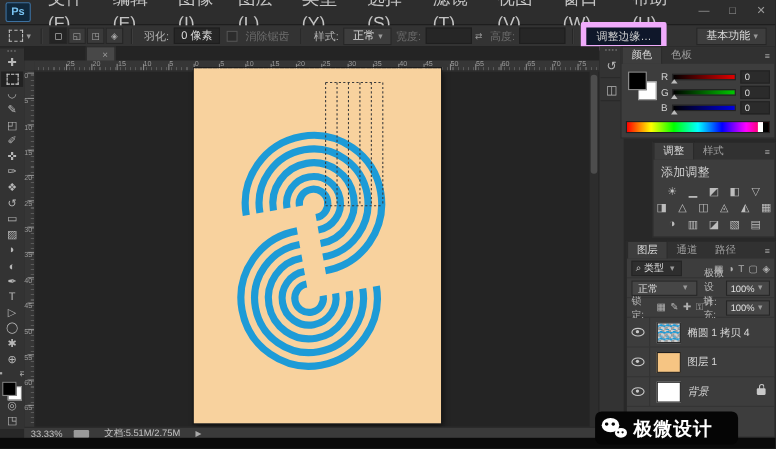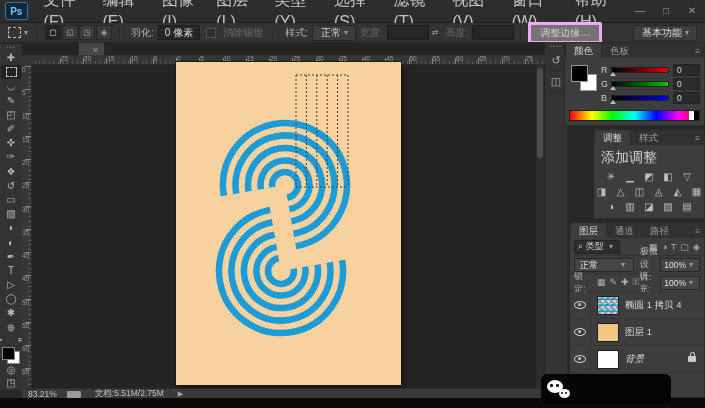--- a/index.html
+++ b/index.html
@@ -24,21 +24,21 @@
             display:flex;align-items:center;justify-content:center;font-size:8px;color:#aaa;}
   .mode-btn.active{background:#242424;color:#ddd;}
   .ob-label{margin:0 4px;white-space:nowrap;}
   .ob-label.disabled{color:#6d6d6d;}
   .ob-value{background:#262626;border:1px solid #1e1e1e;color:#ddd;padding:1px 6px;min-width:26px;
             height:11px;line-height:11px;white-space:nowrap;}
   .ob-value.empty{min-width:28px;}
   .ob-select{background:#3d3d3d;border:1px solid #262626;color:#ddd;padding:1px 4px 1px 8px;height:12px;
              line-height:12px;display:flex;align-items:center;white-space:nowrap;}
   .checkbox{width:8px;height:8px;border:1px solid #555;background:#2c2c2c;margin:0 3px 0 6px;}
-  .ob-button{background:#737373;border:3px solid #f0abfc;border-radius:2px;padding:1px 9px;color:#cfcfcf;
+  .ob-button{background:#0f172a;border:5px solid #f0abfc;border-radius:2px;padding:1px 9px;color:#cfcfcf;
              white-space:nowrap;text-align:center;}
   #workspace-btn{margin-left:auto;margin-right:8px;}
   
   #doc-window{left:22px;top:42px;width:523px;height:356px;background:#242424;}
   #doc-tab{position:absolute;left:56px;top:0;height:13px;background:#484848;border:1px solid #2a2a2a;border-bottom:none;
            color:#cfcfcf;font-size:9.5px;display:flex;align-items:center;padding:0 6px;}
   #doc-tab .close{margin-left:8px;color:#9c9c9c;font-size:9px;}
   .ruler{background:#363636;position:absolute;overflow:hidden;}
   #h-ruler{left:9px;top:13px;width:514px;height:9px;border-bottom:1px solid #2a2a2a;
      background-image:repeating-linear-gradient(90deg,transparent 0 3.65px,#5a5a5a 3.65px 4.65px);
@@ -92,21 +92,21 @@
   .chan-label{width:10px;font-size:9px;color:#cfcfcf;}
   .chan-track{width:56px;height:4px;border:1px solid #222;position:relative;margin-right:4px;}
   .chan-thumb{position:absolute;left:-2px;top:4px;width:0;height:0;border-left:3px solid transparent;border-right:3px solid transparent;border-bottom:4px solid #bbb;}
   .chan-value{width:22px;height:10px;background:#2b2b2b;border:1px solid #222;font-size:8.5px;color:#ddd;
               line-height:10px;padding-left:3px;}
   #spectrum{height:9px;margin:3px 4px 4px 4px;position:relative;border:1px solid #222;
      background:linear-gradient(90deg,#f00,#ff0 17%,#0f0 33%,#0ff 50%,#00f 67%,#f0f 84%,#f00);}
   #spectrum .bw{position:absolute;right:0;top:0;width:10px;height:100%;
      background:linear-gradient(90deg,#fff 0 50%,#000 50%);}
   
-  #adj-title{font-size:14px;color:#cfcfcf;padding:4px 0 2px 7px;}
+  #adj-title{font-size:11px;color:#cfcfcf;padding:4px 0 2px 7px;}
   .adj-row{display:flex;justify-content:center;gap:4px;padding:1px 0;}
   .adj-icon{width:15px;height:13px;display:flex;align-items:center;justify-content:center;
             color:#bdbdbd;font-size:10px;}
   
   #layers-panel{flex:1;display:flex;flex-direction:column;margin-bottom:0;}
   .lp-row{display:flex;align-items:center;height:17px;border-bottom:1px solid #343434;padding:0 4px;font-size:9px;color:#b5b5b5;}
   #filter-box{display:flex;align-items:center;background:#2e2e2e;border:1px solid #242424;height:12px;
               padding:0 3px;font-size:9px;color:#ddd;}
   .small-icon{color:#b0b0b0;font-size:9px;margin-left:4px;}
   #blend-select{background:#464646;border:1px solid #262626;height:12px;line-height:12px;padding:0 5px;
@@ -347,21 +347,21 @@
         <line x1="120" y1="13" x2="172" y2="13" stroke="#3c3c3c" stroke-width="1" stroke-dasharray="2 2"></line>
         <line x1="120" y1="125" x2="172" y2="125" stroke="#3c3c3c" stroke-width="1" stroke-dasharray="2 2"></line>
       </svg>
   </div>
 
   <div class="abs" id="vscrollbar">
     <span id="vscroll-thumb"></span>
   </div>
 
   <div class="abs" id="status-bar">
-    <span id="status-zoom">83.21%</span>
+    <span id="status-zoom">33.33%</span>
     <span id="status-icon"></span>
     <span>文档:5.51M/2.75M</span>
     <span id="status-arrow">▶</span>
   </div>
 </div>
 
 <div class="abs" id="right-dock">
   <div id="dock-strip">
     <div class="grip">▪▪▪▪</div>
     <div id="dock-icons">
@@ -517,13 +517,14 @@
   </div>
 </div>
 
 <div class="abs" id="bottom-bar"></div>
 
 <div class="abs" id="watermark">
   <span id="wechat-icon">
       <span class="bub1"></span>
       <span class="bub2"></span>
     </span>
+  <span id="watermark-text">极微设计</span>
 </div>
 
 </body></html>

